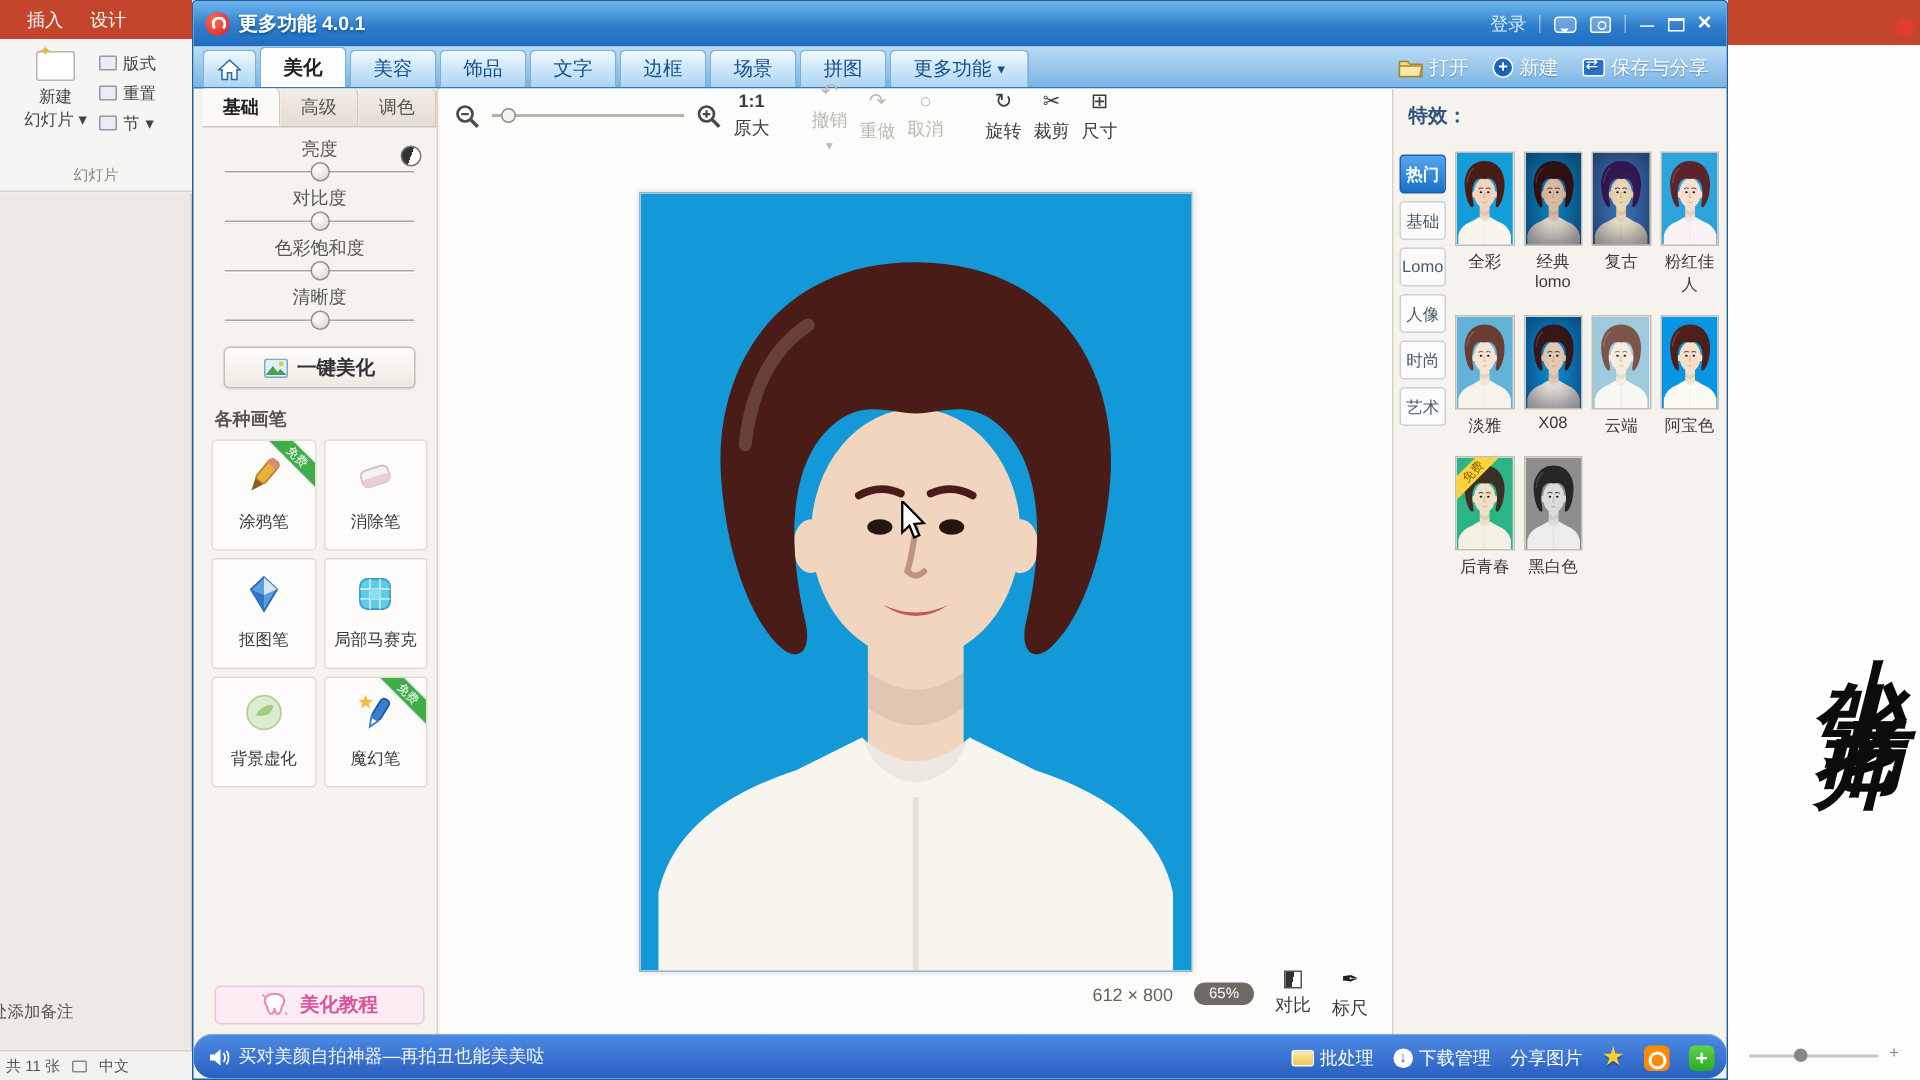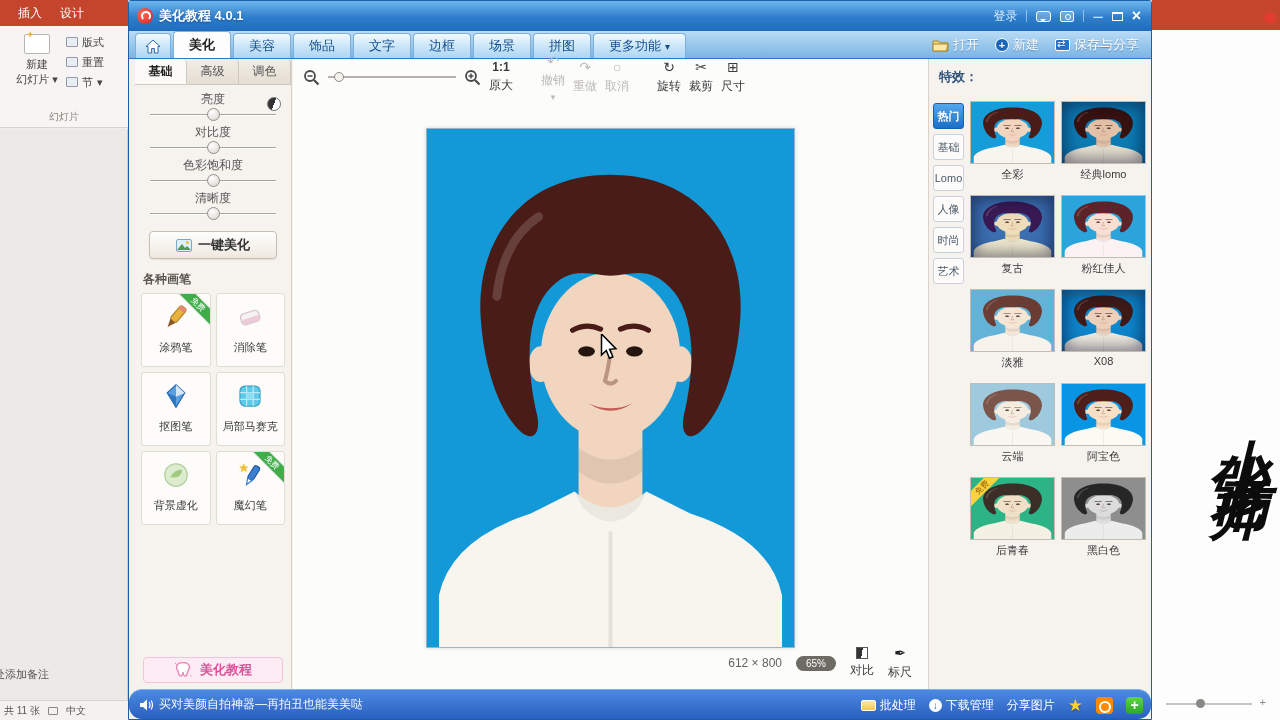--- a/index.html
+++ b/index.html
@@ -101,21 +101,21 @@
   .zoom-pill { background:#6e6a64; color:#fff; font-size:10px; border-radius:8px; padding:2px 10px; }
   .half-ic { width:12px; height:12px; border:1px solid #555; background:linear-gradient(100deg,#333 50%,#fff 50%); }
   .cstatus .lab { color:#3c3c3c; }
 
   
   .rpanel { position:absolute; right:0; top:58px; width:223px; height:632px; background:#f6f3ef; border-left:1px solid #d9d2c8; }
   .fx-title { position:absolute; left:10px; top:9px; font-size:13px; font-weight:bold; color:#33527a; }
   .fx-cats { position:absolute; left:4px; top:44px; width:31px; }
   .fx-cat { height:26px; margin-bottom:5px; background:#fcfbf9; border:1px solid #c9d2da; border-radius:3px; display:flex; align-items:center; justify-content:center; font-size:11px; color:#4a5a6a; }
   .fx-cat.active { background:linear-gradient(#55a7ec,#1a70c8); color:#fff; font-weight:bold; border-color:#1a62ae; }
-  .fx-grid { position:absolute; left:41px; top:42px; right:5px; display:grid; grid-template-columns:1fr 1fr; column-gap:6px; row-gap:13px; }
+  .fx-grid { position:absolute; left:41px; top:42px; right:5px; display:grid; grid-template-columns:1fr 1fr 1fr 1fr; column-gap:6px; row-gap:13px; }
   .fx-cell { text-align:center; }
   .fx-thumb { position:relative; width:100%; height:63px; border:1px solid #c2bcb2; background:#fff; overflow:hidden; }
   .fx-thumb.vignette::after { content:""; position:absolute; inset:0; box-shadow:inset 0 0 16px 4px rgba(5,5,40,.5); }
   .fx-label { font-size:11px; color:#3a3a3a; margin-top:3px; }
   .fx-ribbon { position:absolute; top:4px; left:-16px; width:54px; transform:rotate(-45deg); background:#ffd23e; color:#8a5f00; font-size:8px; text-align:center; line-height:11px; z-index:2; }
 
   
   .bbar { position:absolute; left:0; bottom:0; width:100%; height:30px; background:linear-gradient(#4c8ae2,#2a5fc0); border-top:1px solid #7fb0ee; display:flex; align-items:center; color:#fff;border-radius:13px; }
   .ticker { display:flex; align-items:center; gap:6px; margin-left:10px; font-size:12px; color:rgba(255,255,255,.95); }
   .bbar-right { position:absolute; right:8px; top:0; height:30px; display:flex; align-items:center; gap:13px; font-size:12px; }
@@ -173,21 +173,21 @@
     <span class="line"></span>
       <span class="knob"></span>
       <span class="plus">+</span>
   </div>
 </div>
 
 <div class="meitu">
 
   <div class="titlebar">
     <span class="logo"></span>
-    <span class="win-title">美化教程 4.0.1</span>
+    <span class="win-title">更多功能 4.0.1</span>
     <div class="title-right">
       <span class="login">登录</span>
       <span class="tsep"></span>
       <span class="bubble-ic"></span>
       <span class="cam-ic"></span>
       <span class="tsep"></span>
       <span class="win-min">─</span>
       <span class="win-max"></span>
       <span class="win-close">×</span>
     </div>

